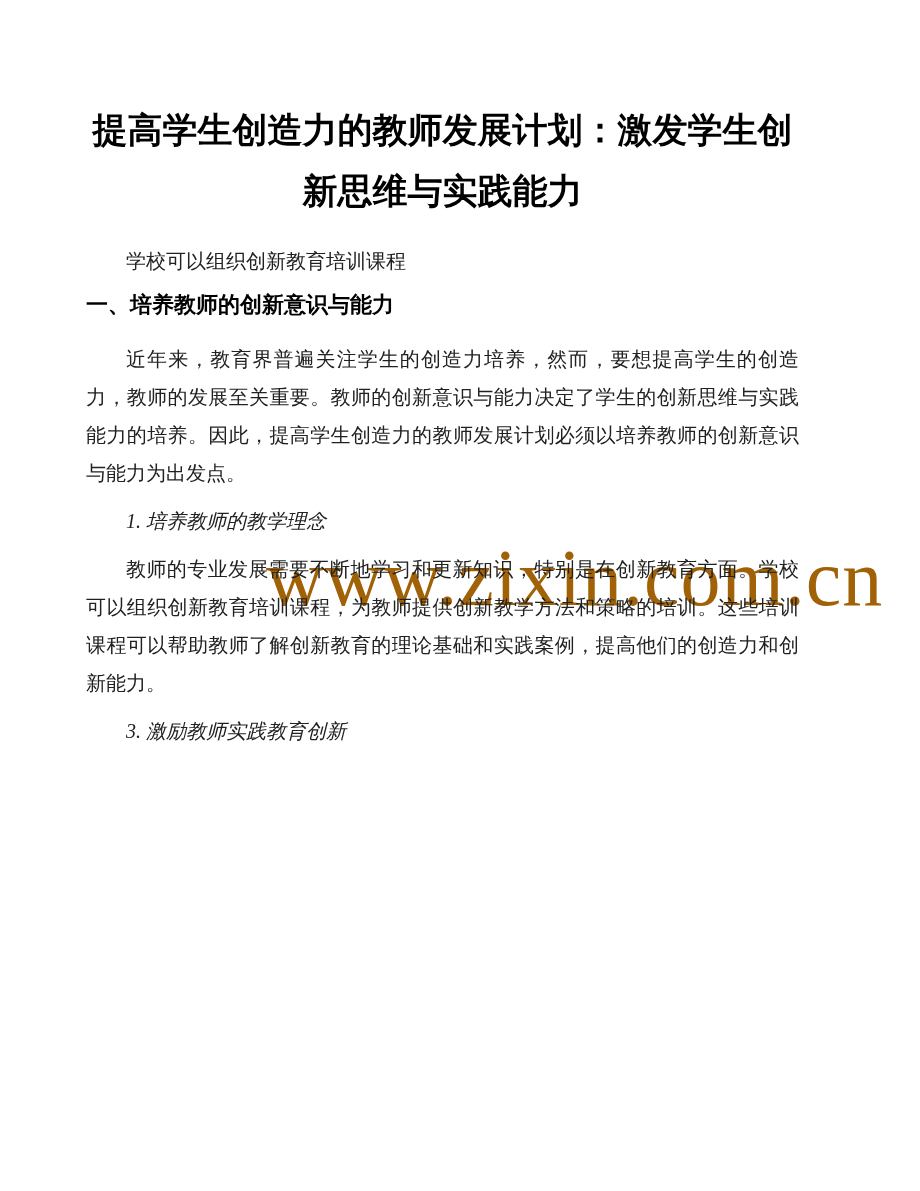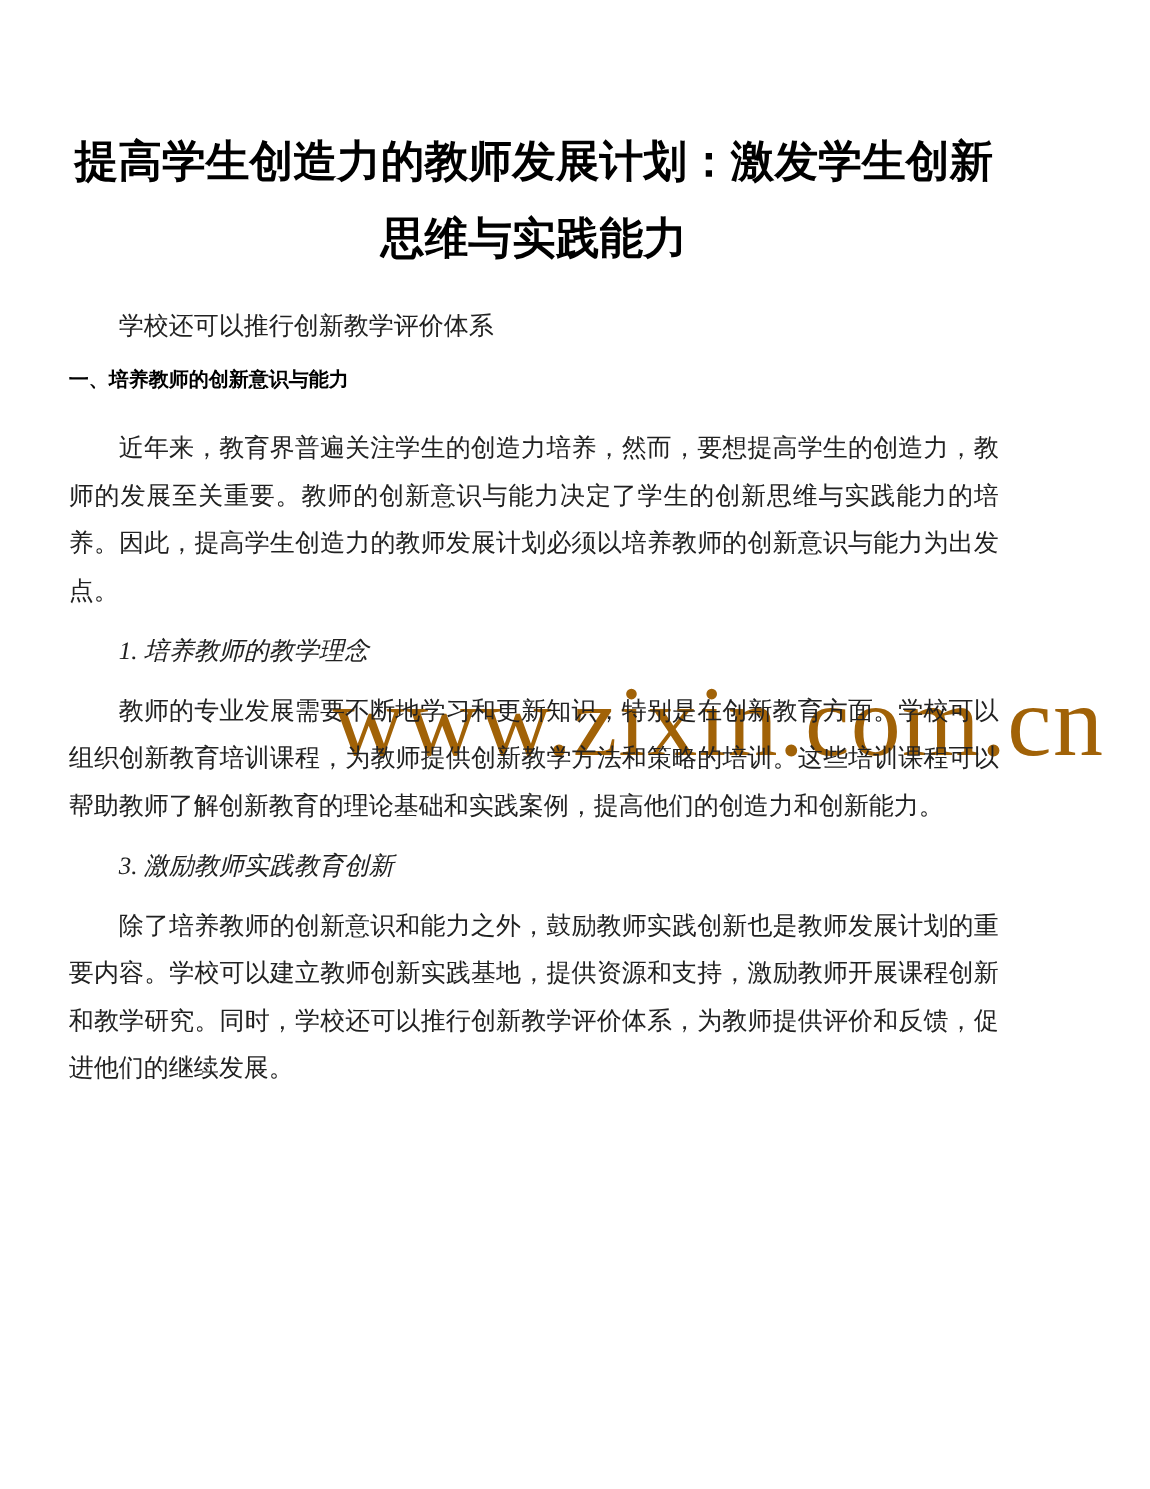--- a/index.html
+++ b/index.html
@@ -24,21 +24,21 @@
     line-height: 80px;
     letter-spacing: 1px;
     color: #a16207;
     white-space: nowrap;
     user-select: none;
     margin-left: 40px;
   }
   .content {
     position: relative;
     z-index: 1;
-    padding: 99px 121px 0 55px;
+    padding: 99px 121px 0 86px;
   }
   .doc-title {
     margin: 0 0 21px 0;
     font-family: "Liberation Sans", sans-serif;
     font-weight: bold;
     font-size: 35px;
     line-height: 61px;
     text-align: center;
     color: #000000;
   }
@@ -53,50 +53,49 @@
     color: #212121;
   }
   .intro-para {
     margin-bottom: 6px;
     text-align: left;
   }
   .section-heading {
     margin: 6px 0 16px 0;
     font-family: "Liberation Sans", sans-serif;
     font-weight: bold;
-    font-size: 16px;
+    font-size: 22px;
     line-height: 38px;
     color: #000000;
   }
   .sub-heading {
     text-align: left;
     font-style: italic;
   }
 </style>
 </head>
 <body>
 
 <div class="page">
 
   <div class="watermark">www.zixin.com.cn</div>
 
   <div class="content">
 
     <h1 class="doc-title">提高学生创造力的教师发展计划：激发学生创新思维与实践能力</h1>
 
-    <p class="body-para intro-para">学校还可以推行创新教学评价体系</p>
+    <p class="body-para intro-para">学校可以组织创新教育培训课程</p>
 
     <h2 class="section-heading">一、培养教师的创新意识与能力</h2>
 
     <p class="body-para">近年来，教育界普遍关注学生的创造力培养，然而，要想提高学生的创造力，教师的发展至关重要。教师的创新意识与能力决定了学生的创新思维与实践能力的培养。因此，提高学生创造力的教师发展计划必须以培养教师的创新意识与能力为出发点。</p>
 
     <p class="body-para sub-heading">1. 培养教师的教学理念</p>
 
 
 
     <p class="body-para">教师的专业发展需要不断地学习和更新知识，特别是在创新教育方面。学校可以组织创新教育培训课程，为教师提供创新教学方法和策略的培训。这些培训课程可以帮助教师了解创新教育的理论基础和实践案例，提高他们的创造力和创新能力。</p>
 
     <p class="body-para sub-heading">3. 激励教师实践教育创新</p>
 
-    <p class="body-para">除了培养教师的创新意识和能力之外，鼓励教师实践创新也是教师发展计划的重要内容。学校可以建立教师创新实践基地，提供资源和支持，激励教师开展课程创新和教学研究。同时，学校还可以推行创新教学评价体系，为教师提供评价和反馈，促进他们的继续发展。</p>
 
   </div>
 </div>
 
 </body></html>

